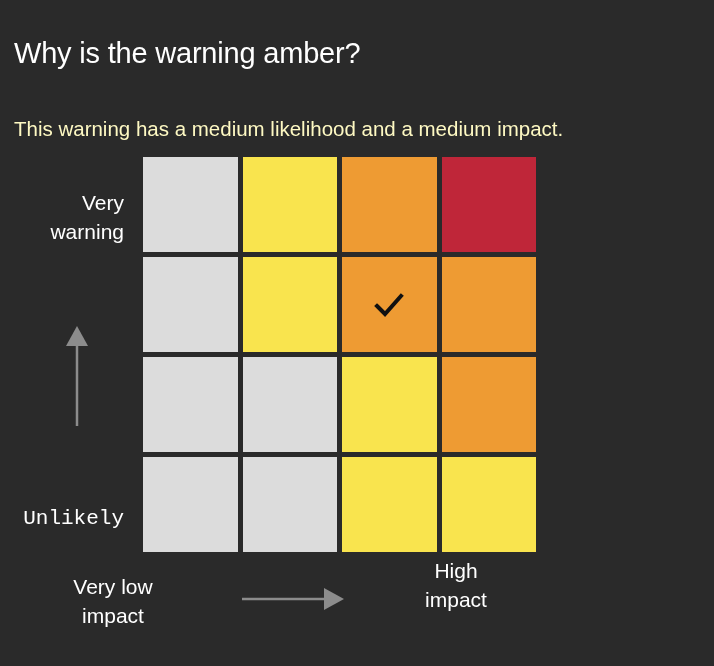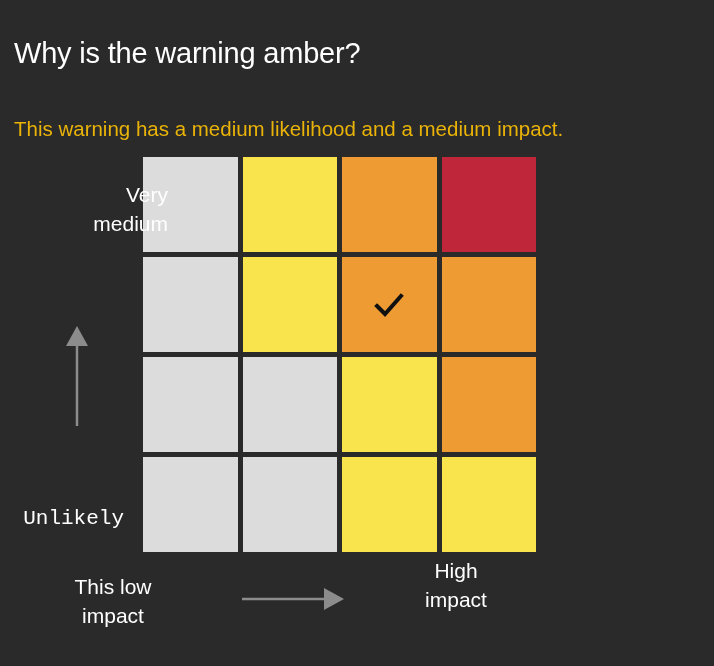--- a/index.html
+++ b/index.html
@@ -24,21 +24,21 @@
     color: #ffffff;
     white-space: nowrap;
   }
 
   #page-subtitle {
     position: absolute;
     left: 14px;
     top: 96px;
     font-size: 20.5px;
     font-weight: normal;
-    color: #eab308;
+    color: #fef9c3;
     white-space: nowrap;
   }
 
   
   #matrix {
     position: absolute;
     left: 143px;
     top: 157px;
     width: 393px;
     height: 395px;
@@ -62,21 +62,21 @@
   
   .y-label {
     position: absolute;
     right: 0;
     width: 124px;
     text-align: right;
     font-size: 21px;
     line-height: 29px;
     color: #ffffff;
   }
-  #y-label-top  { left: 0; top: 180px; margin-left: 44px; }
+  #y-label-top  { left: 0; top: 188px; }
   #y-label-bot  { left: 0; top: 504px; font-family: Liberation Mono, monospace; }
 
   
   #y-arrow {
     position: absolute;
     left: 62px;
     top: 322px;
     width: 30px;
     height: 106px;
   }
@@ -126,32 +126,32 @@
     <div class="cell" style="background: rgb(249, 228, 78);"></div>
     <div class="cell" style="background: rgb(238, 155, 51);"></div>
     <div class="cell" style="background: rgb(220, 220, 220);"></div>
     <div class="cell" style="background: rgb(220, 220, 220);"></div>
     <div class="cell" style="background: rgb(249, 228, 78);"></div>
     <div class="cell" style="background: rgb(249, 228, 78);"></div>
   </div>
 
 <div class="y-label" id="y-label-top">
   <span>Very</span><br>
-  <span>medium</span>
+  <span>warning</span>
 </div>
 
 <div class="y-label" id="y-label-bot">Unlikely</div>
 
 <svg id="y-arrow" viewBox="0 0 30 106" aria-hidden="true">
   <line x1="15" y1="104" x2="15" y2="20" stroke="#8c8c8c" stroke-width="2.5"></line>
   <polygon points="15,4 26,24 4,24" fill="#8c8c8c"></polygon>
 </svg>
 
 <div class="x-label" id="x-label-left">
-  <span>This low</span><br>
+  <span>Very low</span><br>
   <span>impact</span>
 </div>
 
 <div class="x-label" id="x-label-right">
   <span>High</span><br>
   <span>impact</span>
 </div>
 
 <svg id="x-arrow" viewBox="0 0 108 24" aria-hidden="true">
   <line x1="2" y1="12" x2="88" y2="12" stroke="#8c8c8c" stroke-width="2.5"></line>

